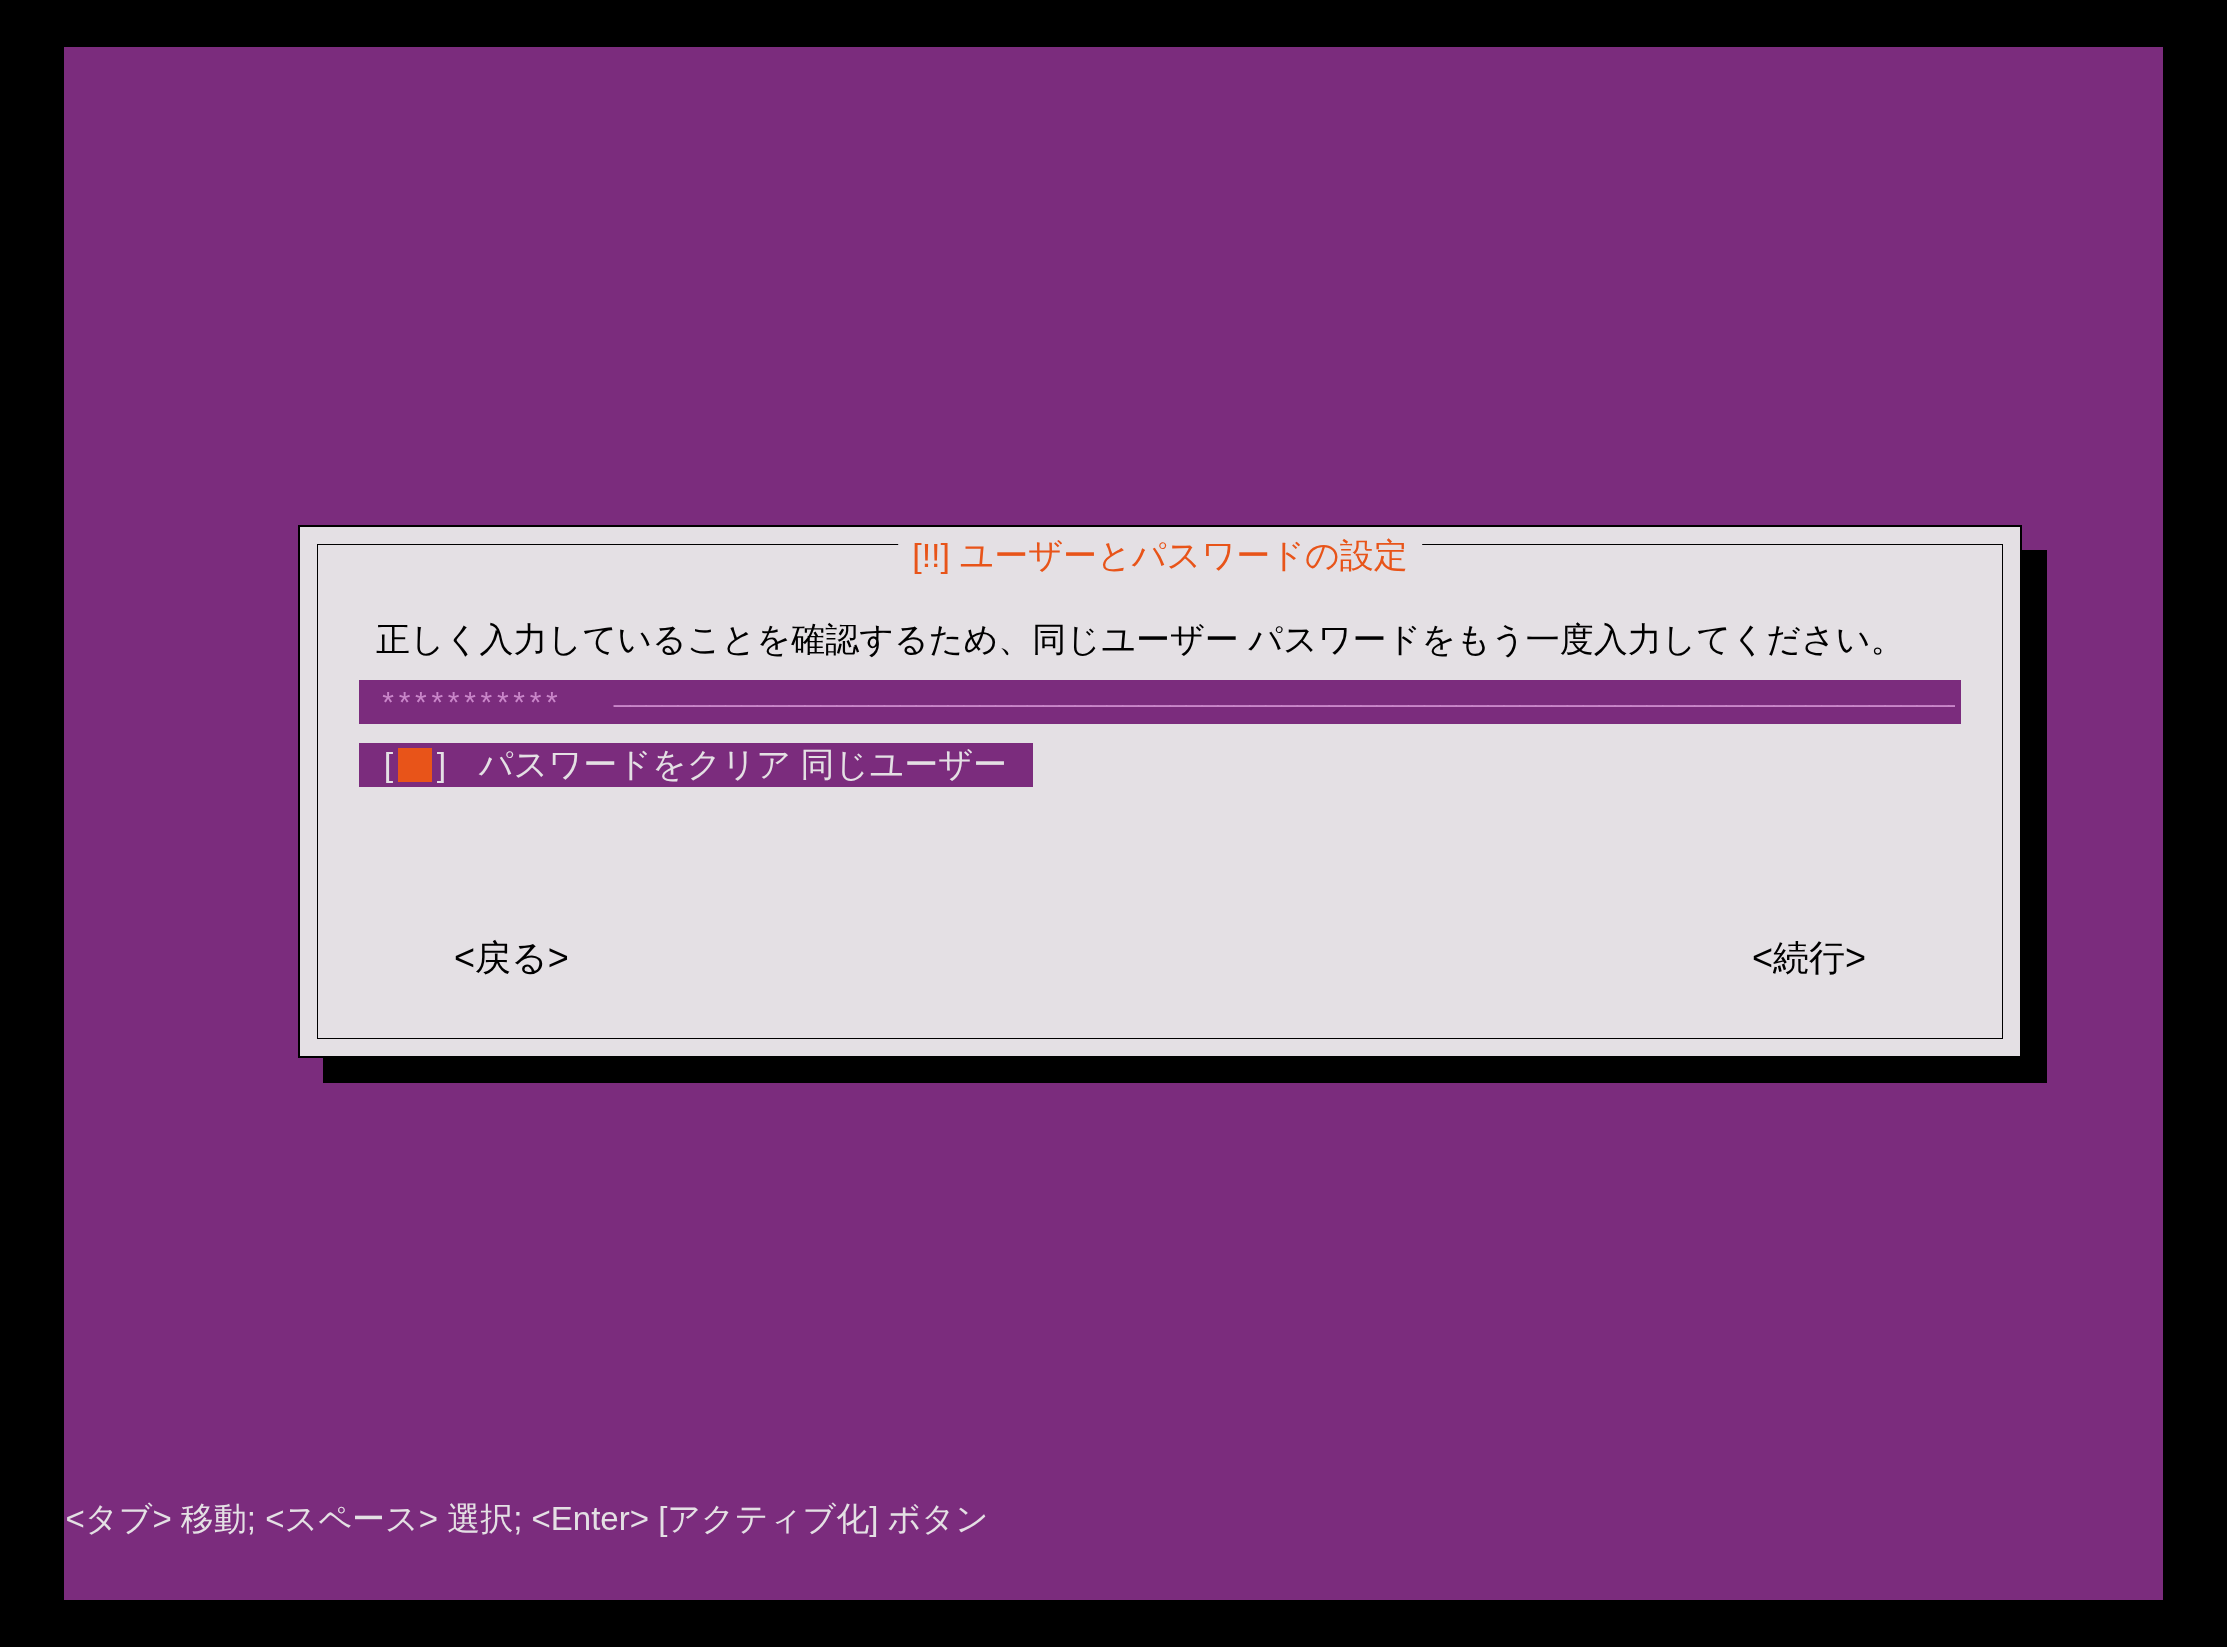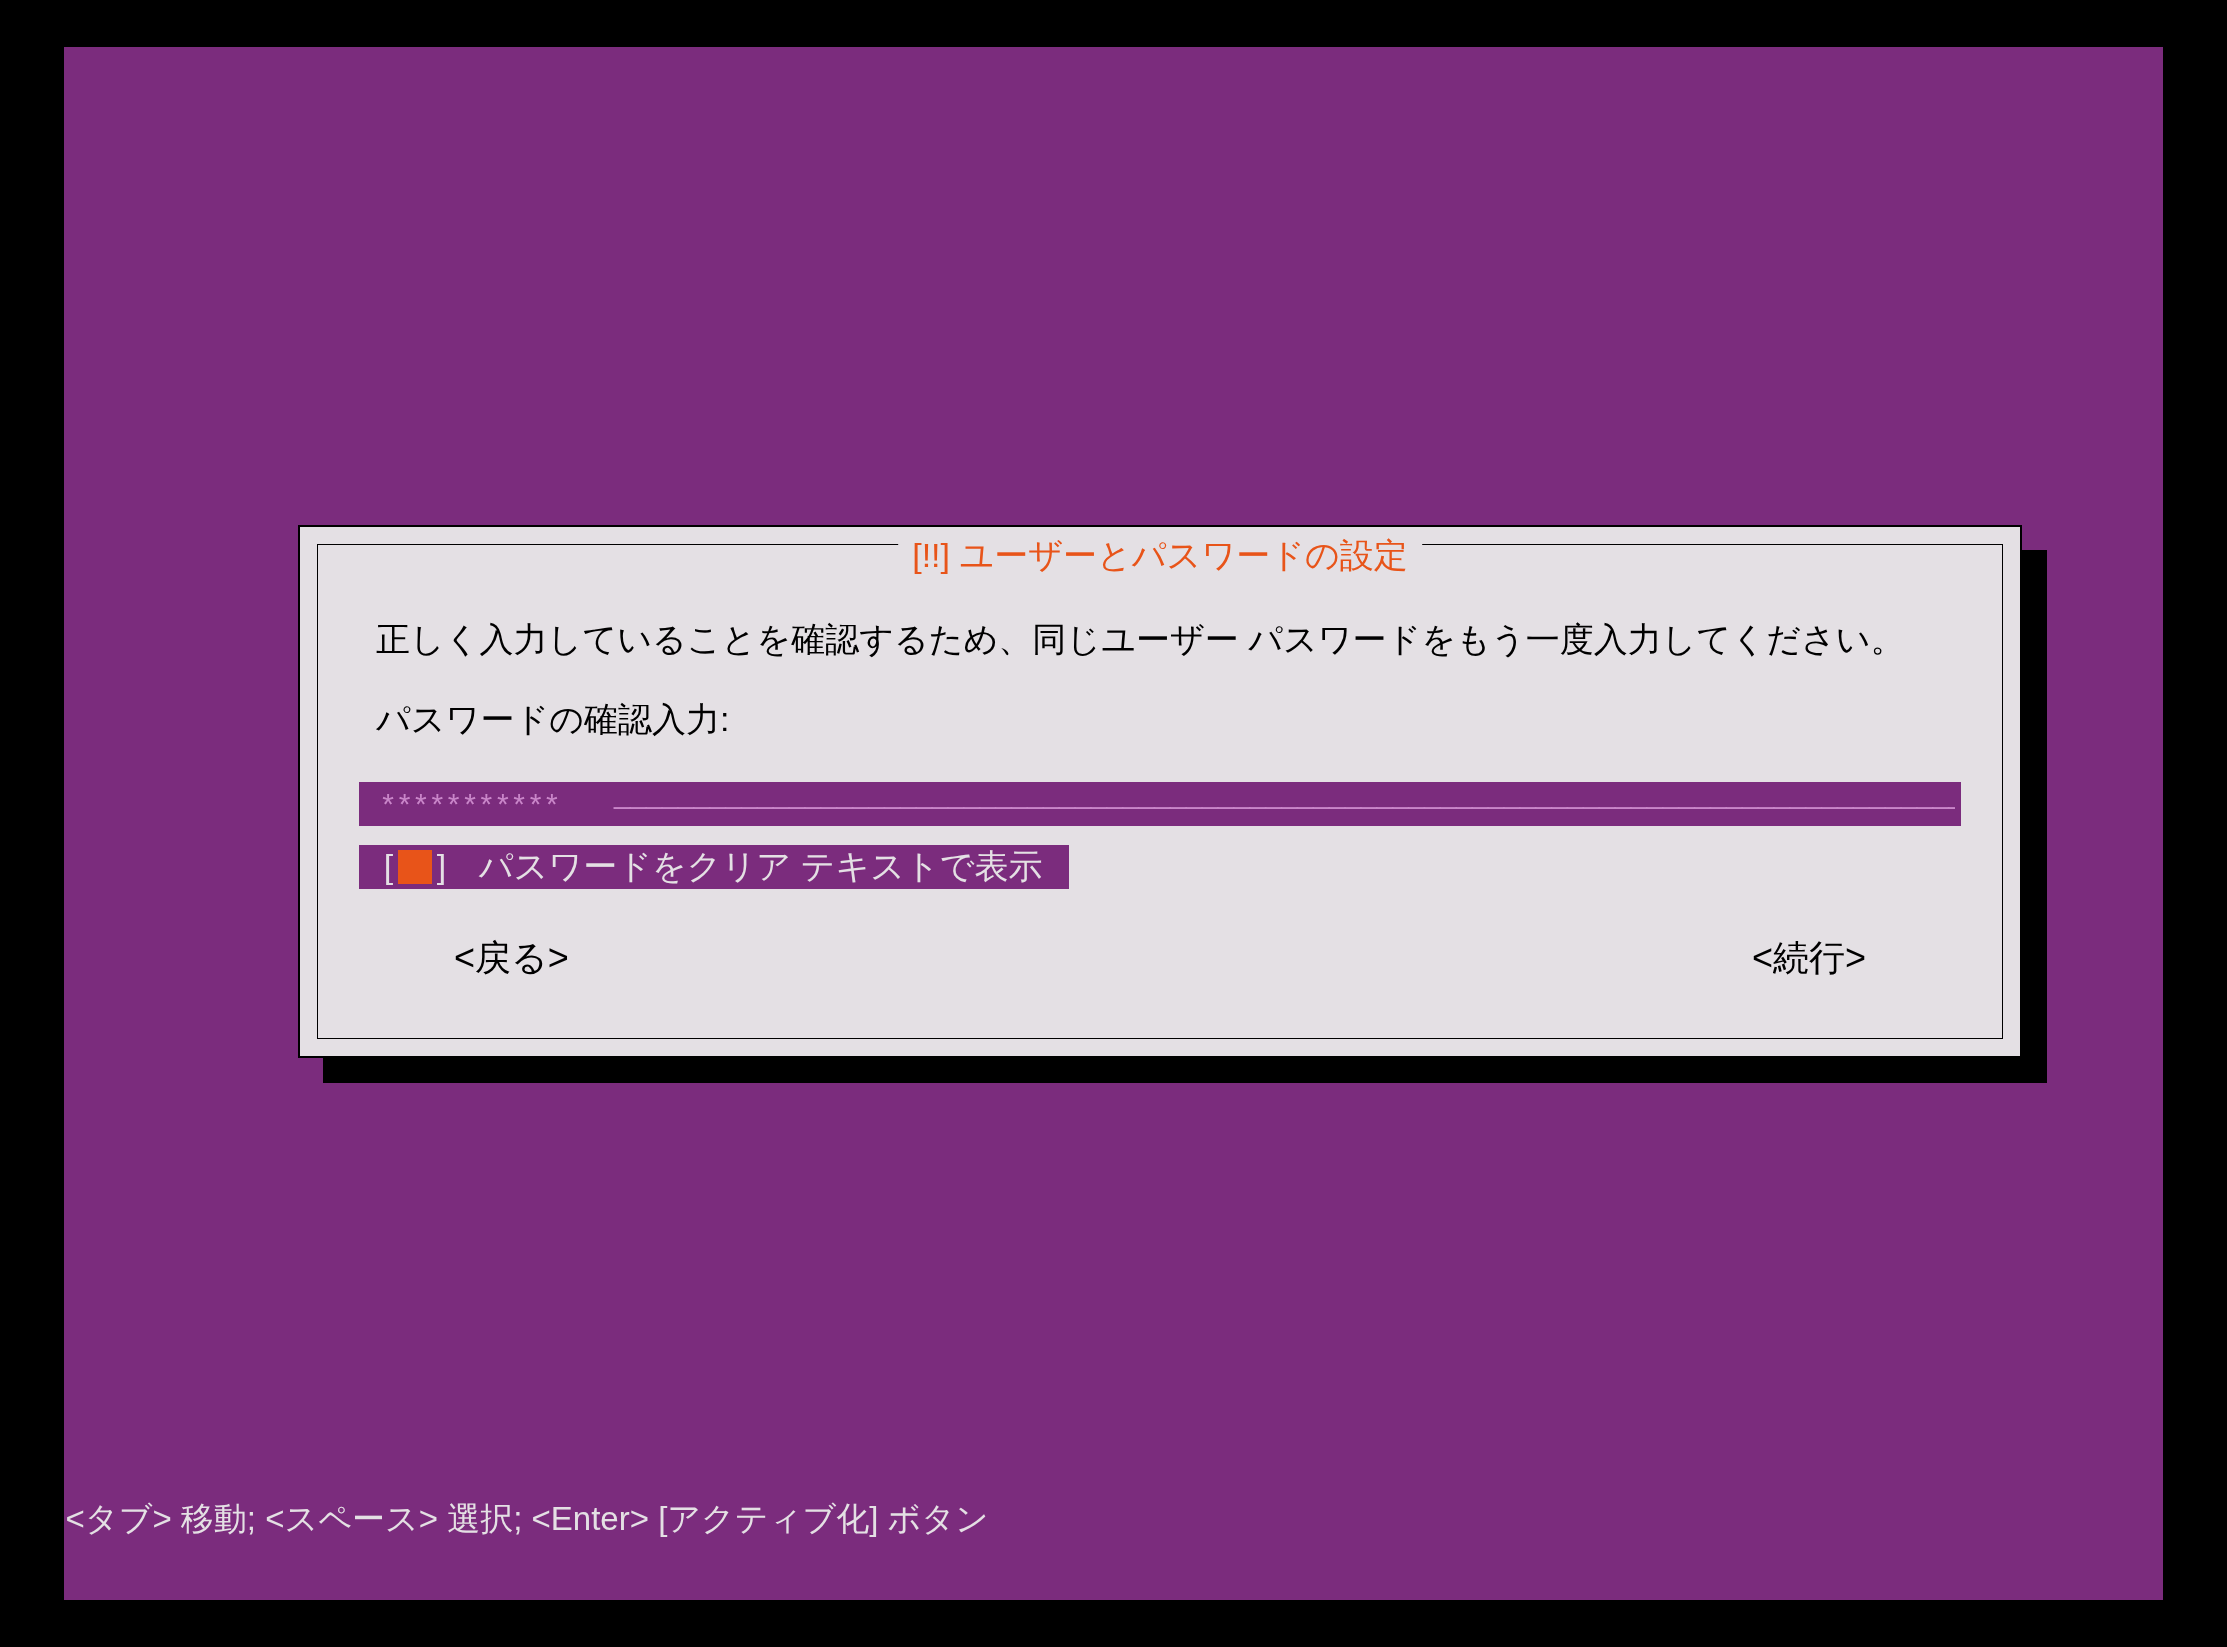--- a/index.html
+++ b/index.html
@@ -163,32 +163,31 @@
 <div class="screen">
 
   <div class="dialog-shadow"></div>
 
   <div class="dialog">
     <div class="dialog-inner-border"></div>
     <div class="dialog-title">[!!] ユーザーとパスワードの設定</div>
 
     <div class="dialog-body">
       <div class="instruction">正しく入力していることを確認するため、同じユーザー パスワードをもう一度入力してください。</div>
-      <div class="field-label">パスワードの確認入力:</div>
 
       <div class="password-field">
         <span class="password-mask">***********</span>
         <span class="password-underscores">_________________________________________________________________________________________</span>
       </div>
 
       <div class="checkbox-row">
         <span class="checkbox-bracket">[</span>
         <span class="checkbox-box"></span>
         <span class="checkbox-bracket-close">]</span>
-        <span class="checkbox-label">パスワードをクリア テキストで表示</span>
+        <span class="checkbox-label">パスワードをクリア 同じユーザー</span>
       </div>
 
       <div class="button-row">
         <button class="nav-button">&lt;戻る&gt;</button>
         <button class="nav-button">&lt;続行&gt;</button>
       </div>
     </div>
   </div>
 
   <div class="footer-help">&lt;タブ&gt; 移動; &lt;スペース&gt; 選択; &lt;Enter&gt; [アクティブ化] ボタン</div>

